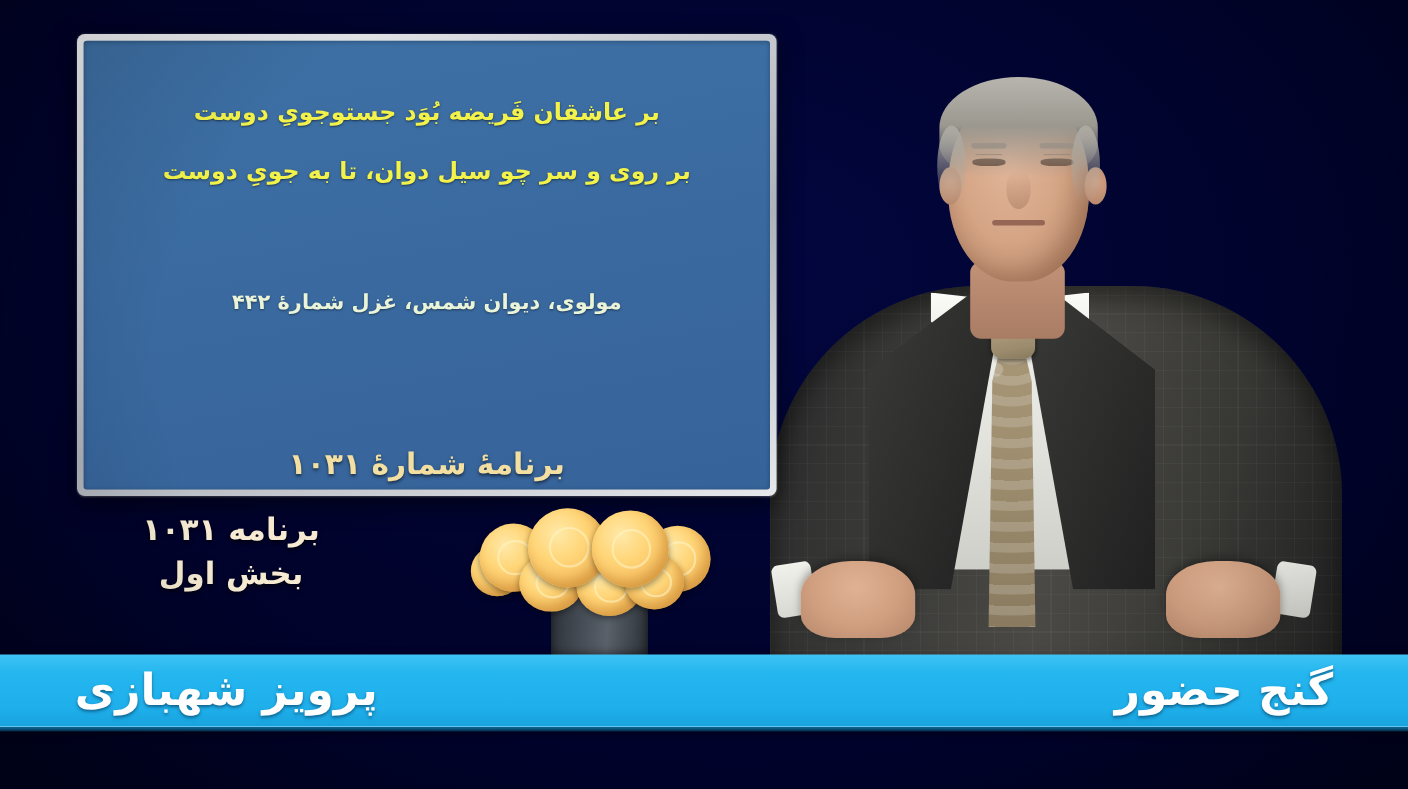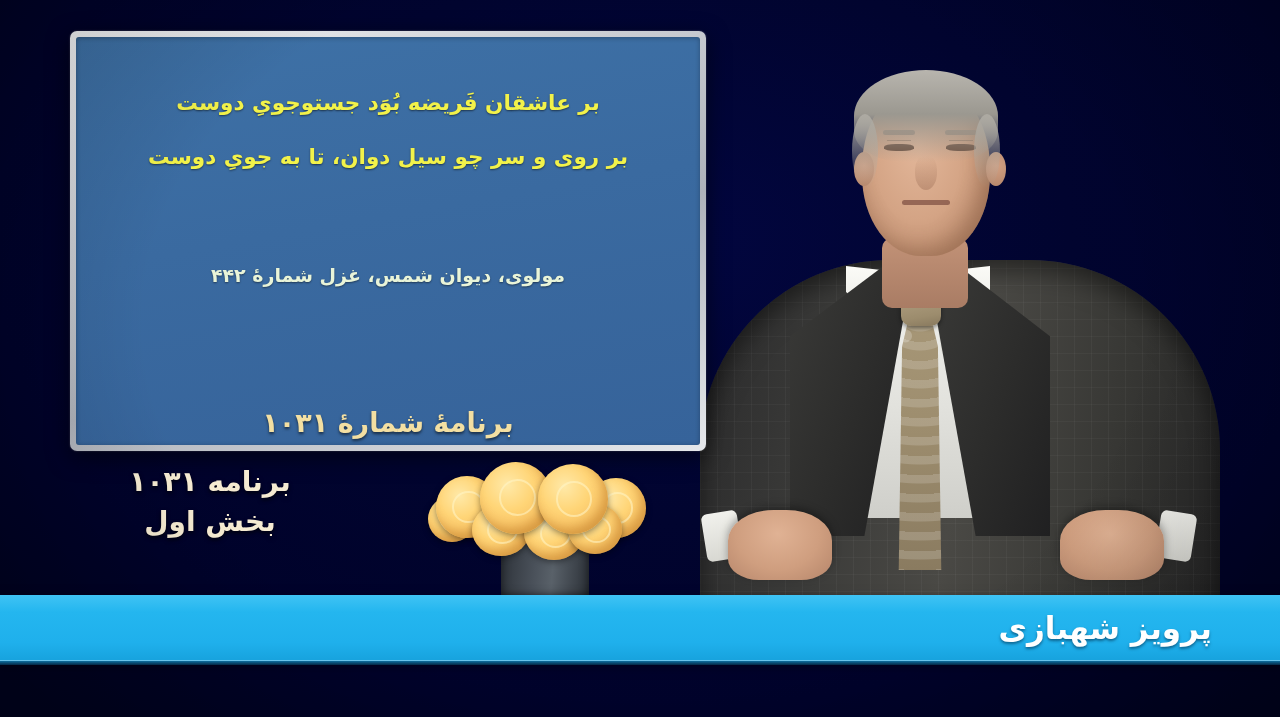--- a/index.html
+++ b/index.html
@@ -339,21 +339,21 @@
     box-shadow: 0 -1px 0 rgba(255,255,255,.35) inset, 0 4px 10px rgba(0,0,0,.5);
     display: flex;
     align-items: center;
     justify-content: space-between;
     box-sizing: border-box;
     padding: 0 68px;
     direction: rtl;
   }
   .banner-text {
     color: #ffffff;
-    font-size: 31px;
+    font-size: 40px;
     font-weight: 700;
     letter-spacing: .4px;
     text-shadow: 0 2px 3px rgba(0,40,70,.55);
     white-space: nowrap;
   }
 
   .banner-underline {
     position: absolute;
     left: 0;
     top: 661px;
@@ -423,17 +423,18 @@
     <div class="rose r5"></div>
     <div class="rose r6"></div>
     <div class="rose r7"></div>
     <div class="rose r2"></div>
     <div class="rose r3"></div>
   </div>
 
   <div class="backdrop-vignette"></div>
 
   <div class="banner">
+    <span class="banner-text">گنج حضور</span>
     <span class="banner-text">پرویز شهبازی</span>
   </div>
   <div class="banner-underline"></div>
 
 </div>
 
 </body></html>

